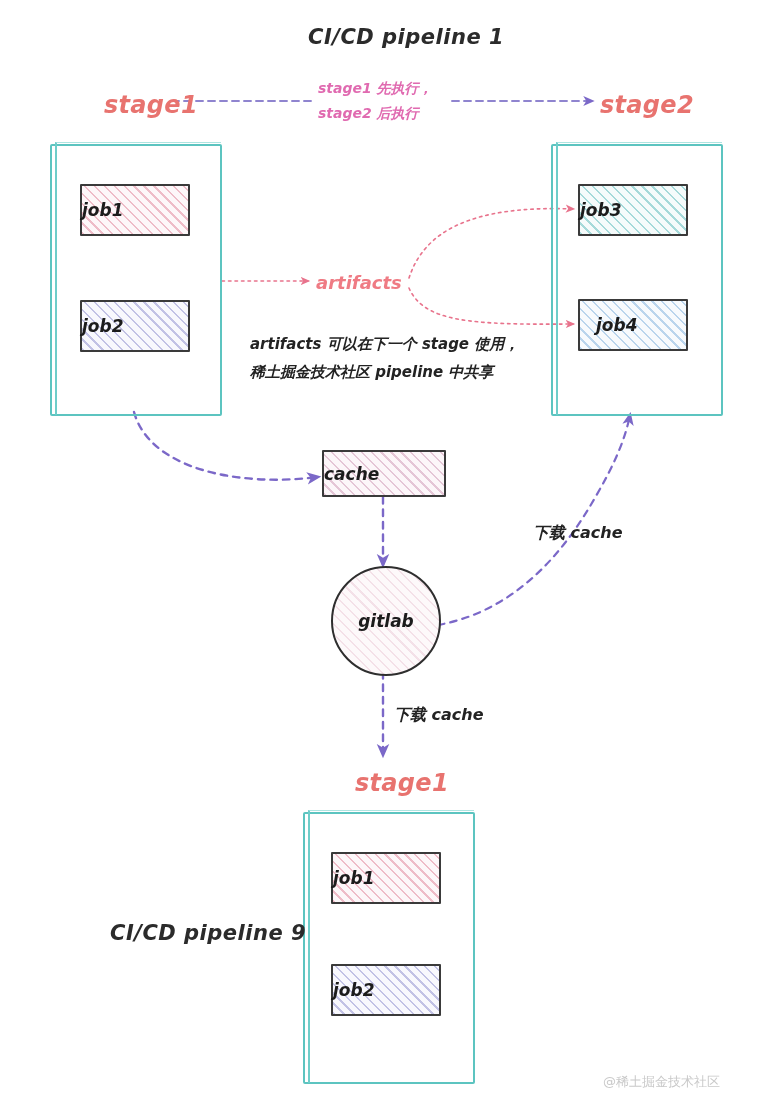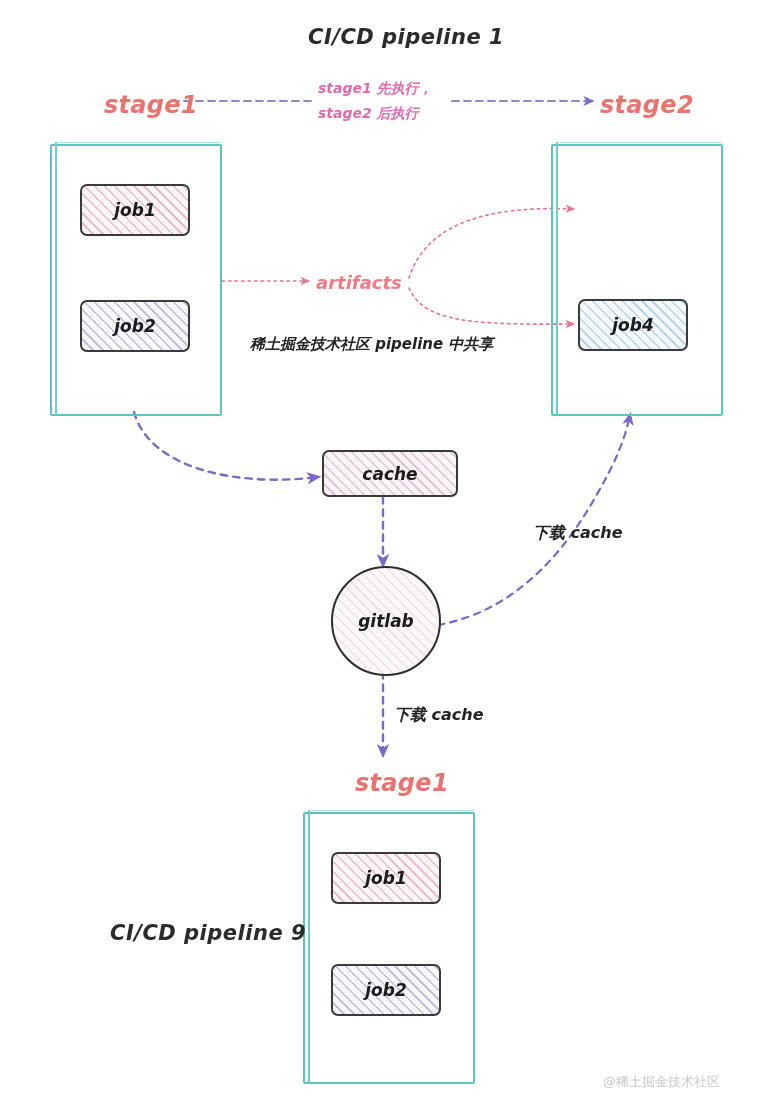--- a/index.html
+++ b/index.html
@@ -84,22 +84,22 @@
     border-left: 2px solid #6ecdc9;
     border-top: 1px solid rgba(110,205,201,0.55);
     pointer-events: none;
   }
   .job-box {
     position: absolute;
     border: 2.5px solid #3a3a3a;
     box-sizing: border-box;
     display: flex;
     align-items: center;
-    justify-content: center;
-    border-radius: 7px;
+    justify-content: flex-start;
+    border-radius: 1px;
   }
   .job-label {
     font-size: 17px;
     color: #1c1c1c;
     position: relative;
     z-index: 3;
   }
   
   .hatch-pink {
     background-image: repeating-linear-gradient(45deg,
@@ -117,20 +117,21 @@
     background-image: repeating-linear-gradient(45deg,
       rgba(100,190,190,0.55) 0px, rgba(100,190,190,0.55) 1.6px,
       rgba(255,255,255,0) 1.6px, rgba(255,255,255,0) 7px);
     background-color: #f5fbfb;
   }
   .hatch-blue {
     background-image: repeating-linear-gradient(45deg,
       rgba(125,175,220,0.5) 0px, rgba(125,175,220,0.5) 1.6px,
       rgba(255,255,255,0) 1.6px, rgba(255,255,255,0) 7px);
     background-color: #f7fafd;
+    padding-left: 16px;
   }
   .hatch-mauve {
     background-image: repeating-linear-gradient(45deg,
       rgba(205,150,180,0.5) 0px, rgba(205,150,180,0.5) 1.6px,
       rgba(255,255,255,0) 1.6px, rgba(255,255,255,0) 7px);
     background-color: #fcf6f9;
   }
   .hatch-faint {
     background-image: repeating-linear-gradient(45deg,
       rgba(225,175,195,0.33) 0px, rgba(225,175,195,0.33) 1.5px,
@@ -211,32 +212,36 @@
   <div class="job-box hatch-pink" style="left:80px; top:184px; width:110px; height:52px;">
     <span class="hand job-label">job1</span>
   </div>
 
   <div class="job-box hatch-violet" style="left:80px; top:300px; width:110px; height:52px;">
     <span class="hand job-label">job2</span>
   </div>
 
   <div class="stage-box" style="left:551px; top:144px; width:168px; height:268px;"></div>
 
+  <div class="job-box hatch-teal" style="left:578px; top:184px; width:110px; height:52px;">
+    <span class="hand job-label">job3</span>
+  </div>
 
   <div class="job-box hatch-blue" style="left:578px; top:299px; width:110px; height:52px;">
     <span class="hand job-label">job4</span>
   </div>
 
   <div class="lbl hand artifacts-label" style="left:316px; top:270px;">artifacts</div>
 
   <div class="lbl hand note-black" style="left:250px; top:331px; white-space:normal; width:300px;">
+    <div>artifacts 可以在下一个 stage 使用，</div>
     <div>稀土掘金技术社区 pipeline 中共享</div>
   </div>
 
-  <div class="job-box hatch-mauve" style="left:322px; top:450px; width:136px; height:47px;">
+  <div class="job-box hatch-mauve" style="left:322px; top:450px; width:124px; height:47px;">
     <span class="hand job-label">cache</span>
   </div>
 
   <div class="circle-node hatch-faint" style="left:331px; top:566px; width:106px; height:106px;">
     <span class="hand circle-label">gitlab</span>
   </div>
 
   <div class="lbl hand cache-note" style="left:533px; top:521px;">下载 cache</div>
 
   <div class="lbl hand cache-note" style="left:394px; top:703px;">下载 cache</div>

